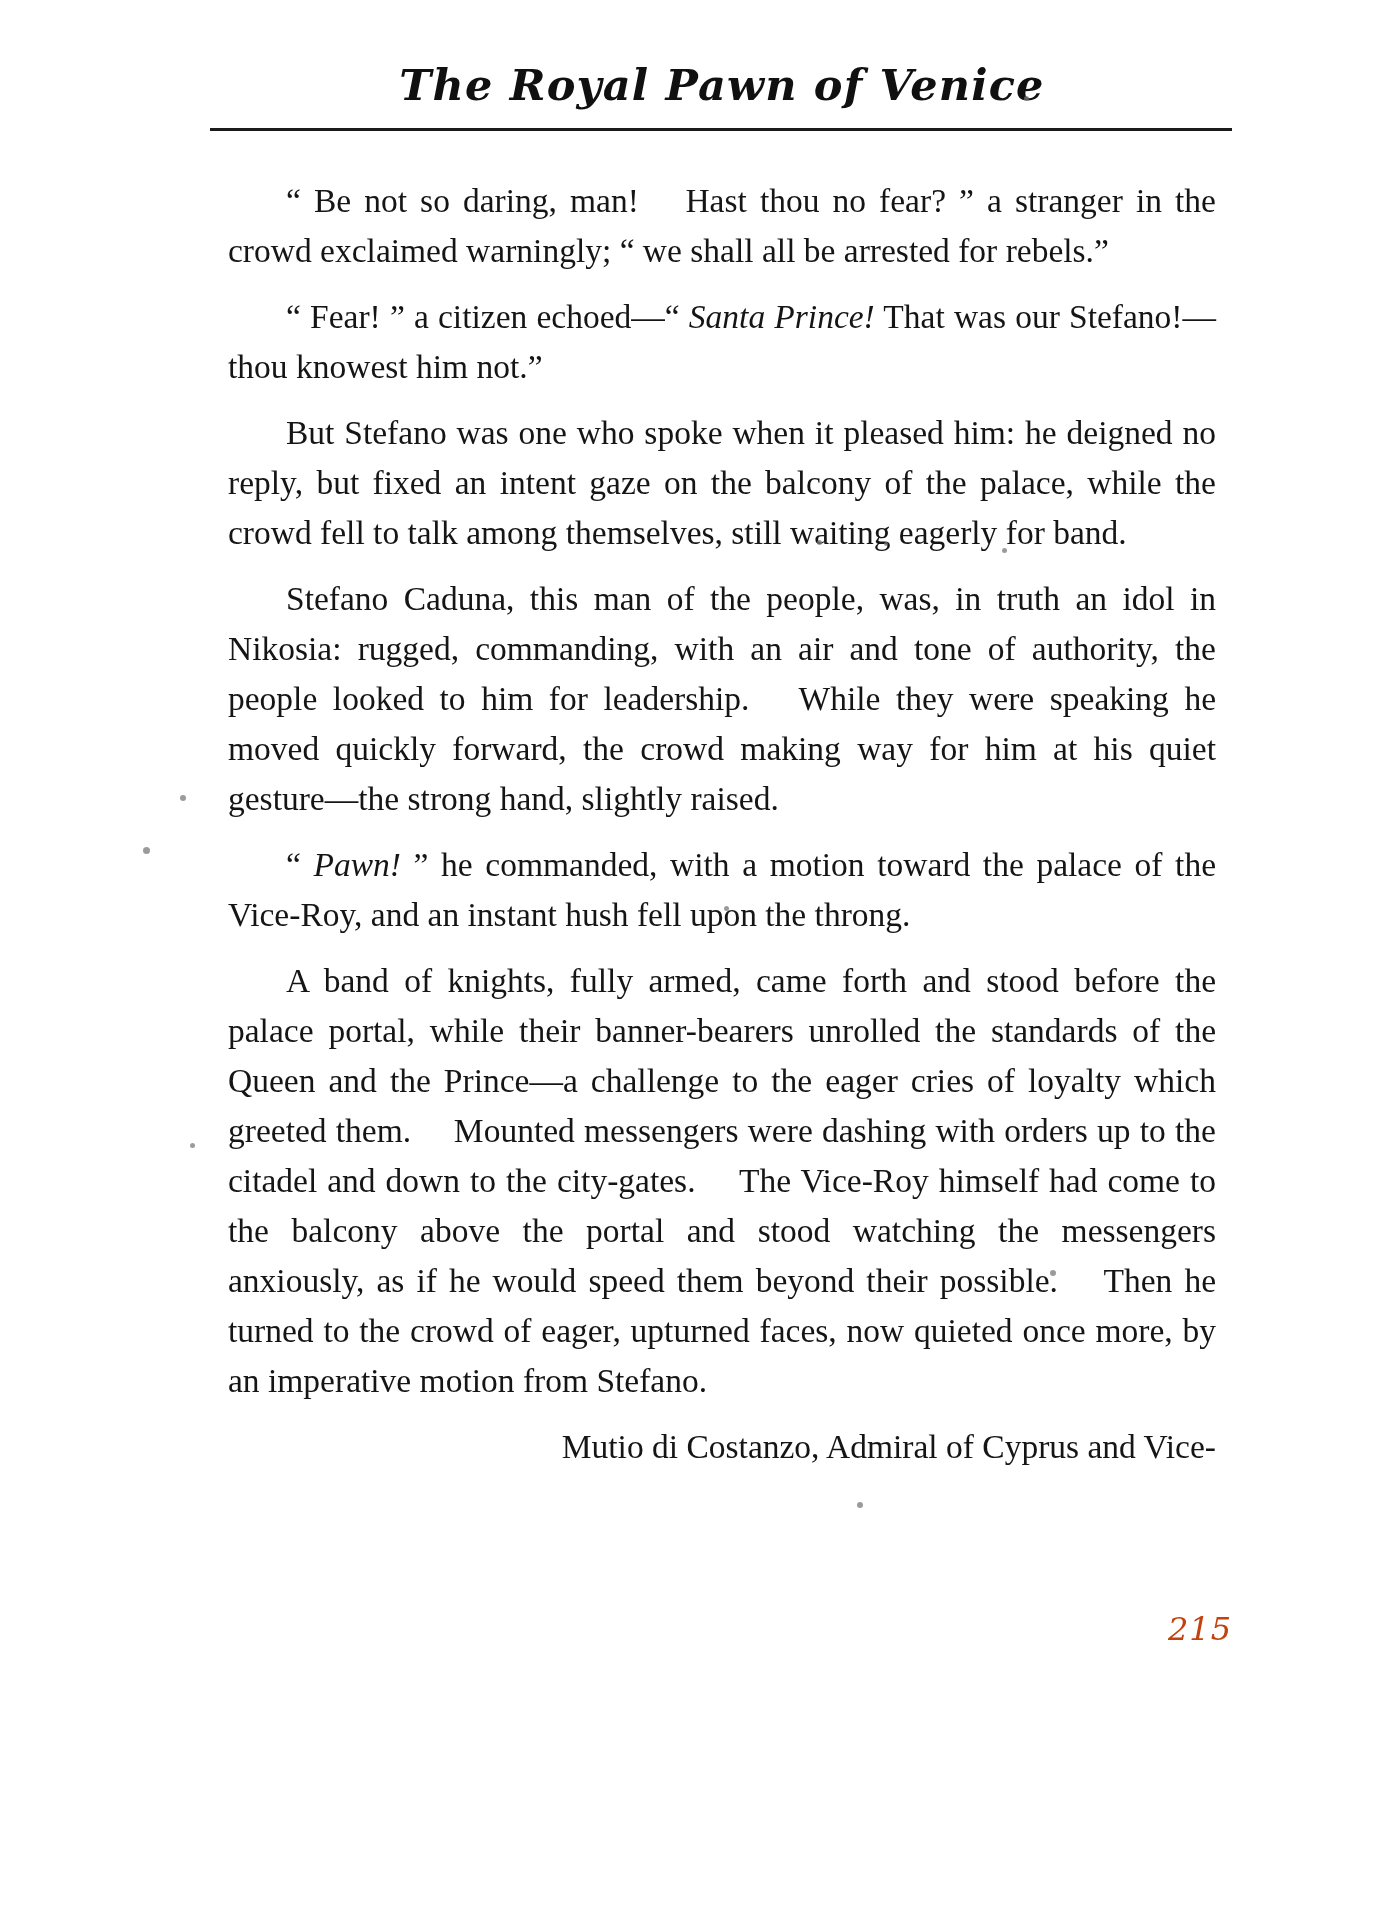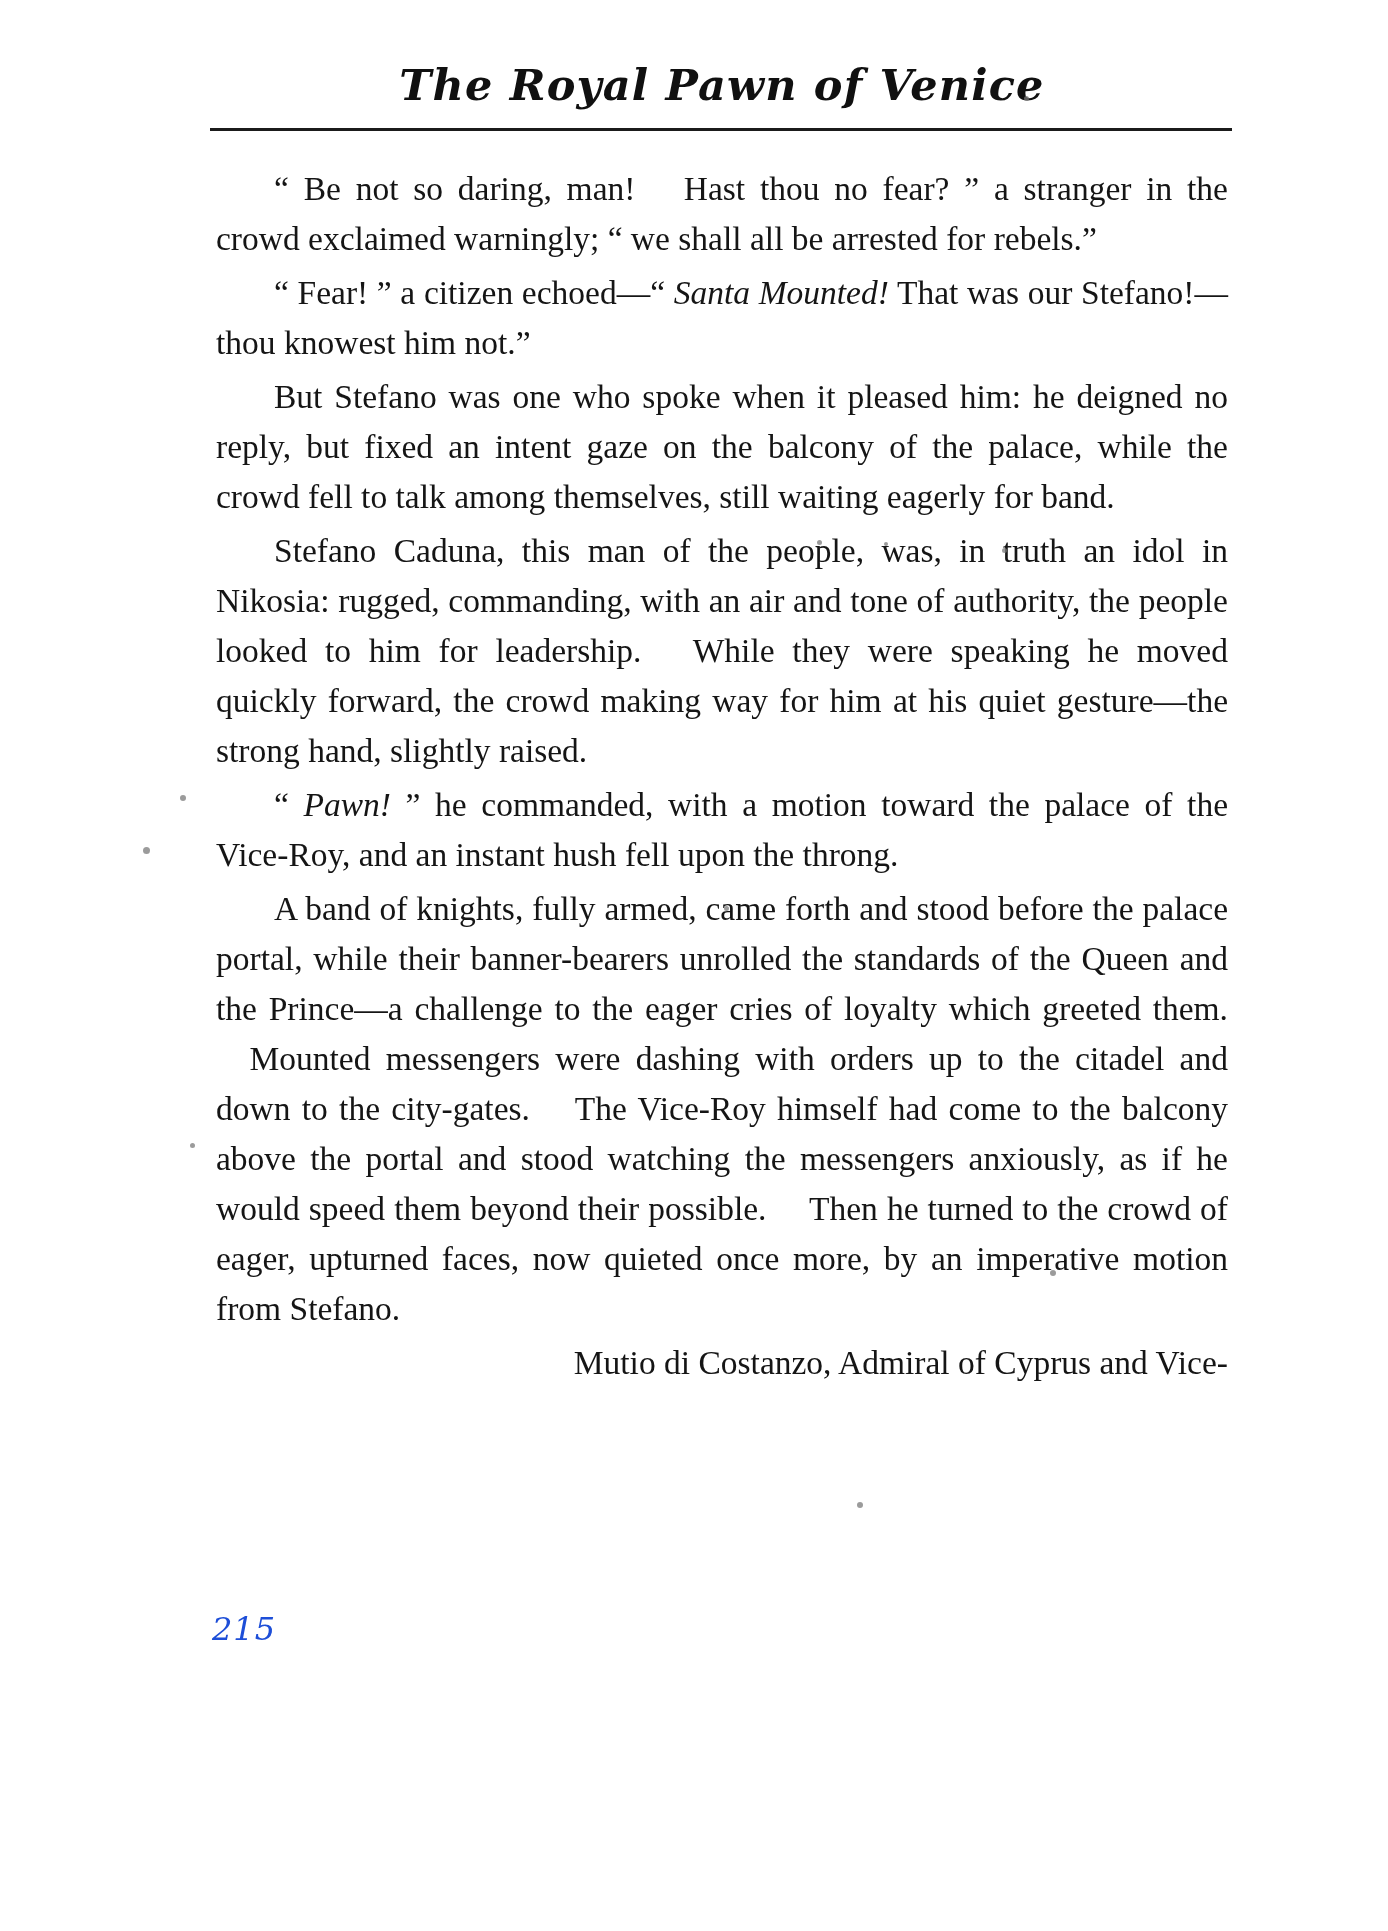--- a/index.html
+++ b/index.html
@@ -47,62 +47,62 @@
     position: absolute;
     left: 200px;
     top: 160px;
     width: 1020px;
     font-size: 33.5px;
     line-height: 50px;
     text-align: justify;
     color: #151515;
   }
   .body-text p {
-    margin: 4px;
+    margin: 16px;
     text-indent: 58px;
     text-align: justify;
     -webkit-hyphens: none;
     hyphens: none;
   }
   .body-text p:last-child {
     text-align: right;
   }
   .body-text i {
     font-style: italic;
   }
   .folio {
     position: absolute;
     left: 200px;
     top: 1610px;
     width: 1020px;
-    text-align: left;
+    text-align: right;
     font-family: "DejaVu Serif", serif;
     font-style: italic;
     font-size: 32px;
     letter-spacing: 1px;
-    color: #1d4ed8;
+    color: #c2410c;
   }
   .speck {
     position: absolute;
     background: #7a7a7a;
     border-radius: 50%;
     opacity: .75;
   }
 </style>
 </head>
 <body>
 
 <div class="page">
 
   <div class="running-head">The Royal Pawn of Venice</div>
   <div class="head-rule"></div>
 
   <div class="body-text">
     <p>“ Be not so daring, man!  Hast thou no fear? ” a stranger in the crowd exclaimed warningly; “ we shall all be arrested for rebels.”</p>
-    <p><span>“ Fear! ” a citizen echoed—“ <i>Santa Mounted!</i> That was our Stefano!—thou knowest him not.”</span></p>
+    <p><span>“ Fear! ” a citizen echoed—“ <i>Santa Prince!</i> That was our Stefano!—thou knowest him not.”</span></p>
     <p>But Stefano was one who spoke when it pleased him: he deigned no reply, but fixed an intent gaze on the balcony of the palace, while the crowd fell to talk among themselves, still waiting eagerly for band.</p>
     <p>Stefano Caduna, this man of the people, was, in truth an idol in Nikosia: rugged, commanding, with an air and tone of authority, the people looked to him for leadership.  While they were speaking he moved quickly forward, the crowd making way for him at his quiet gesture—the strong hand, slightly raised.</p>
     <p>“ <i>Pawn!</i> ” he commanded, with a motion toward the palace of the Vice-Roy, and an instant hush fell upon the throng.</p>
     <p>A band of knights, fully armed, came forth and stood before the palace portal, while their banner-bearers unrolled the standards of the Queen and the Prince—a challenge to the eager cries of loyalty which greeted them.  Mounted messengers were dashing with orders up to the citadel and down to the city-gates.  The Vice-Roy himself had come to the balcony above the portal and stood watching the messengers anxiously, as if he would speed them beyond their possible.  Then he turned to the crowd of eager, upturned faces, now quieted once more, by an imperative motion from Stefano.</p>
     <p>Mutio di Costanzo, Admiral of Cyprus and Vice-</p>
   </div>
 
   <div class="folio">215</div>
 
   <span class="speck" style="left:1012px; top:96px; width:5px; height:5px;"></span>

